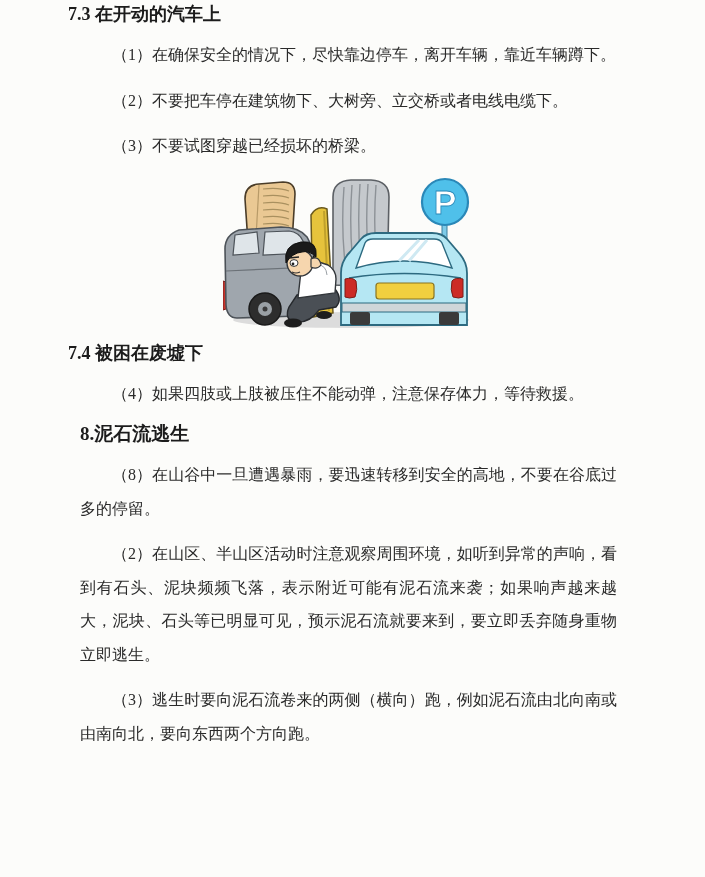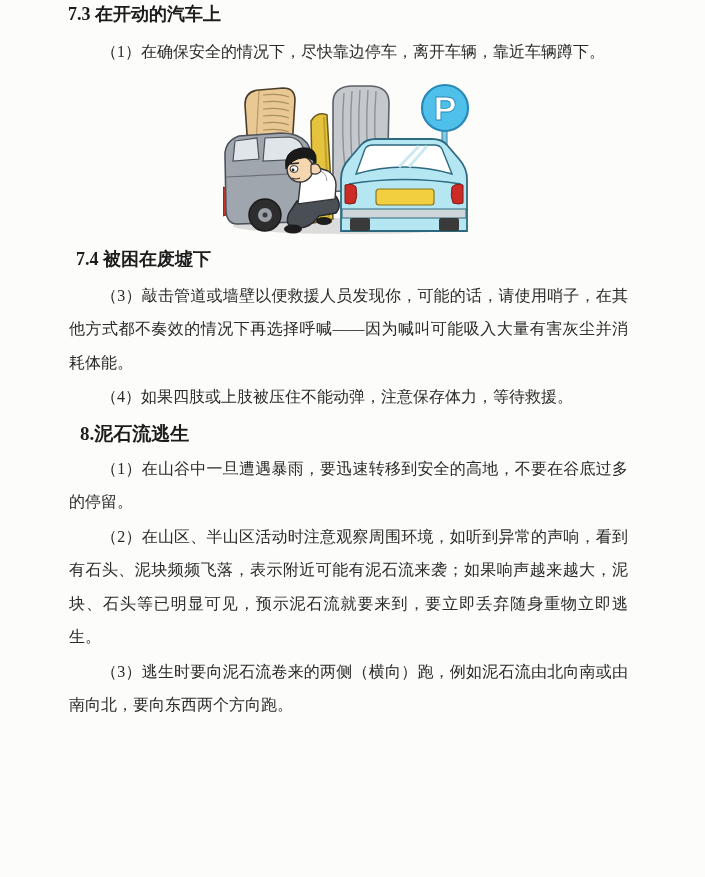--- a/index.html
+++ b/index.html
@@ -8,39 +8,41 @@
     background:#fcfcfa;
     font-family:"Liberation Serif","DejaVu Serif",serif;
     color:#262626;
   }
   .content{padding:2px 76px 0 68px;}
   h2{
     font-weight:bold;color:#1c1c1c;
     font-size:18px;line-height:24px;margin:0 0 9px 0;
   }
   h2.h8{font-size:19px;margin:8px 0 6px 12px;}
-  h2.h74{margin:12px 0 8px 8px;}
+  h2.h74{margin:12px 0 8px 0;}
   p.para{
-    font-size:16px;line-height:33.5px;margin:1px;
+    font-size:16px;line-height:33.5px;margin:12px;
     text-align:justify;text-justify:inter-character;
     text-indent:2em;color:#2a2a2a;
   }
   figure{
     margin:12px 0 0 0;height:154px;
     display:flex;justify-content:center;align-items:flex-start;
   }
   figure svg{display:block;}
 </style>
 </head>
 <body>
 
 <div class="content">
 
   <h2>7.3 在开动的汽车上</h2>
   <p class="para">（1）在确保安全的情况下，尽快靠边停车，离开车辆，靠近车辆蹲下。</p>
+  <p class="para">（2）不要把车停在建筑物下、大树旁、立交桥或者电线电缆下。</p>
+  <p class="para">（3）不要试图穿越已经损坏的桥梁。</p>
 
   <figure>
     <svg width="252" height="154" viewBox="0 0 252 154">
 
       <ellipse cx="128" cy="145" rx="118" ry="8" fill="#dcdcdc"></ellipse>
 
       <g>
         <path d="M26,82 L22,24 Q22,10 36,9 L60,7 Q72,7 72,19 L68,84 Z" stroke="#4a3c28" stroke-width="1.6" fill="#eac893"></path>
         <path d="M40,14 Q56,12 66,16 M40,21 Q56,19 66,23 M40,28 Q56,26 66,30 M40,35 Q56,33 66,37 M40,42 Q56,40 66,44 M40,49 Q56,47 66,51 M40,56 Q56,54 66,58 M41,63 Q56,61 66,65" fill="none" stroke="#a9905f" stroke-width="1.2"></path>
         <path d="M36,10 L32,80" fill="none" stroke="#b89a68" stroke-width="1.2"></path>
@@ -99,21 +101,20 @@
         <ellipse cx="71" cy="88" rx="4" ry="3.4" fill="#ffffff" stroke="#333" stroke-width="1"></ellipse>
         <circle cx="70" cy="89" r="1.4" fill="#222"></circle>
         <path d="M66,83 L76,82" stroke="#222" stroke-width="1.4" fill="none"></path>
         <path d="M69,97 Q73,99 77,97" stroke="#333" stroke-width="1.2" fill="none"></path>
         <path d="M88,84 Q96,80 98,90 Q94,95 88,92 Z" stroke="#33373b" stroke-width="1.2" fill="#f6d6ae"></path>
       </g>
     </svg>
   </figure>
 
   <h2 class="h74">7.4 被困在废墟下</h2>
-  <p class="para">（3）敲击管道或墙壁以便救援人员发现你，可能的话，请使用哨子，在其他方式都不奏效的情况下再选择呼喊——因为喊叫可能吸入大量有害灰尘并消耗体能。</p>
   <p class="para">（4）如果四肢或上肢被压住不能动弹，注意保存体力，等待救援。</p>
 
   <h2 class="h8">8.泥石流逃生</h2>
-  <p class="para">（1）在山谷中一旦遭遇暴雨，要迅速转移到安全的高地，不要在谷底过多的停留。</p>
+  <p class="para">（8）在山谷中一旦遭遇暴雨，要迅速转移到安全的高地，不要在谷底过多的停留。</p>
   <p class="para">（2）在山区、半山区活动时注意观察周围环境，如听到异常的声响，看到有石头、泥块频频飞落，表示附近可能有泥石流来袭；如果响声越来越大，泥块、石头等已明显可见，预示泥石流就要来到，要立即丢弃随身重物立即逃生。</p>
   <p class="para">（3）逃生时要向泥石流卷来的两侧（横向）跑，例如泥石流由北向南或由南向北，要向东西两个方向跑。</p>
 
 </div>
 
 </body></html>

